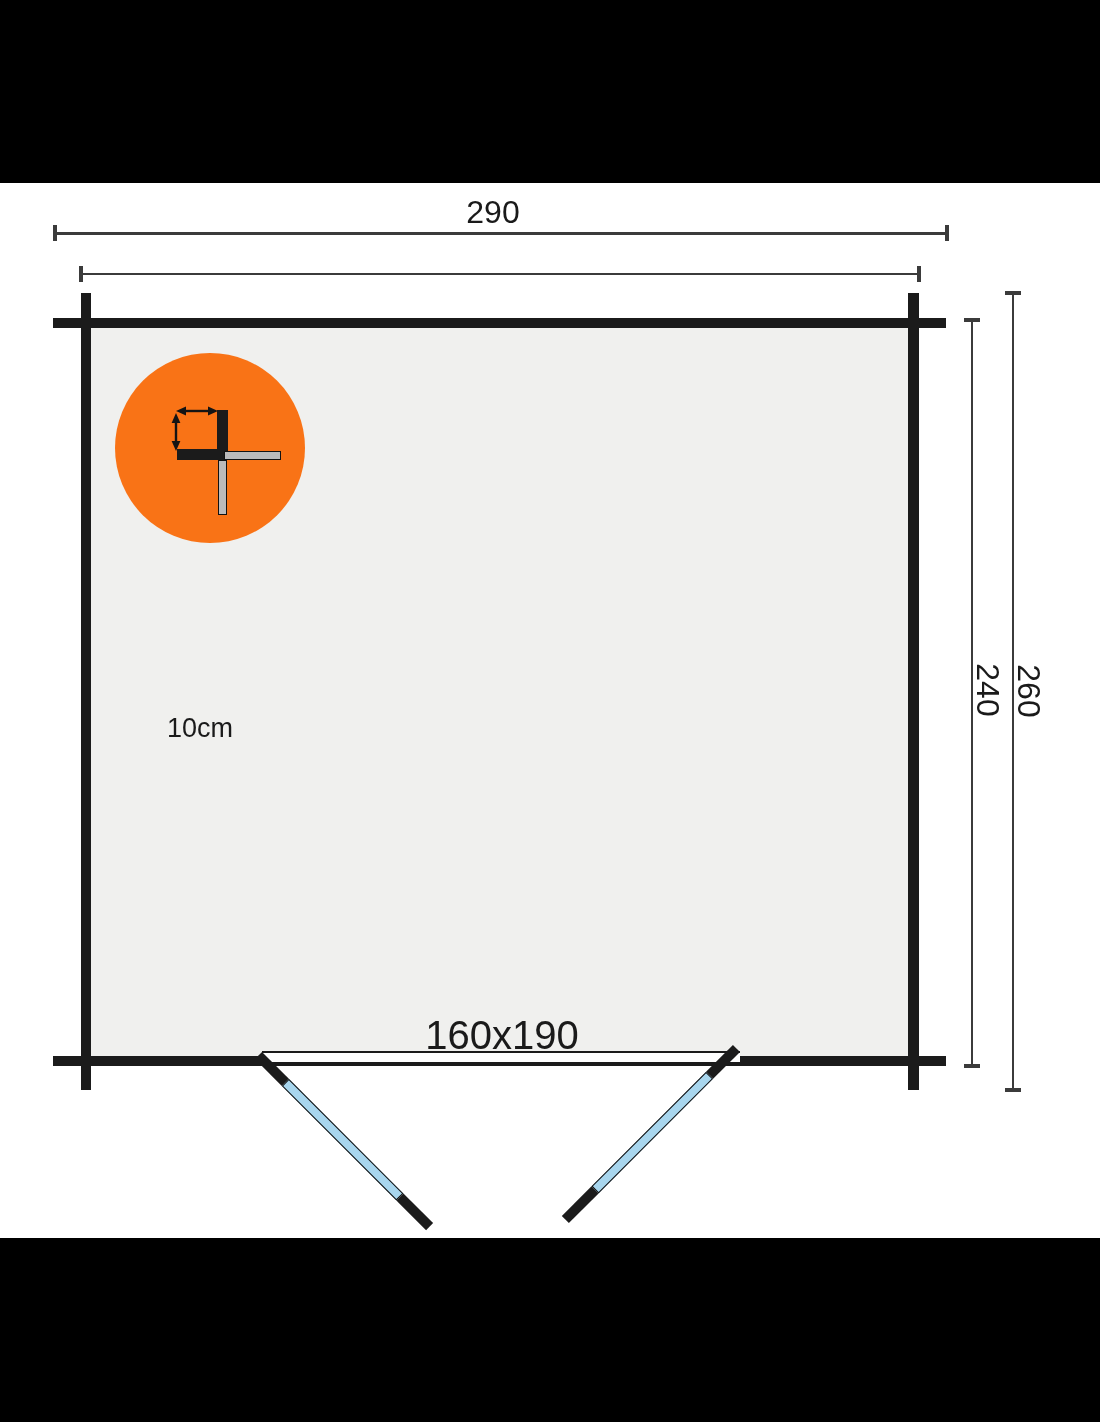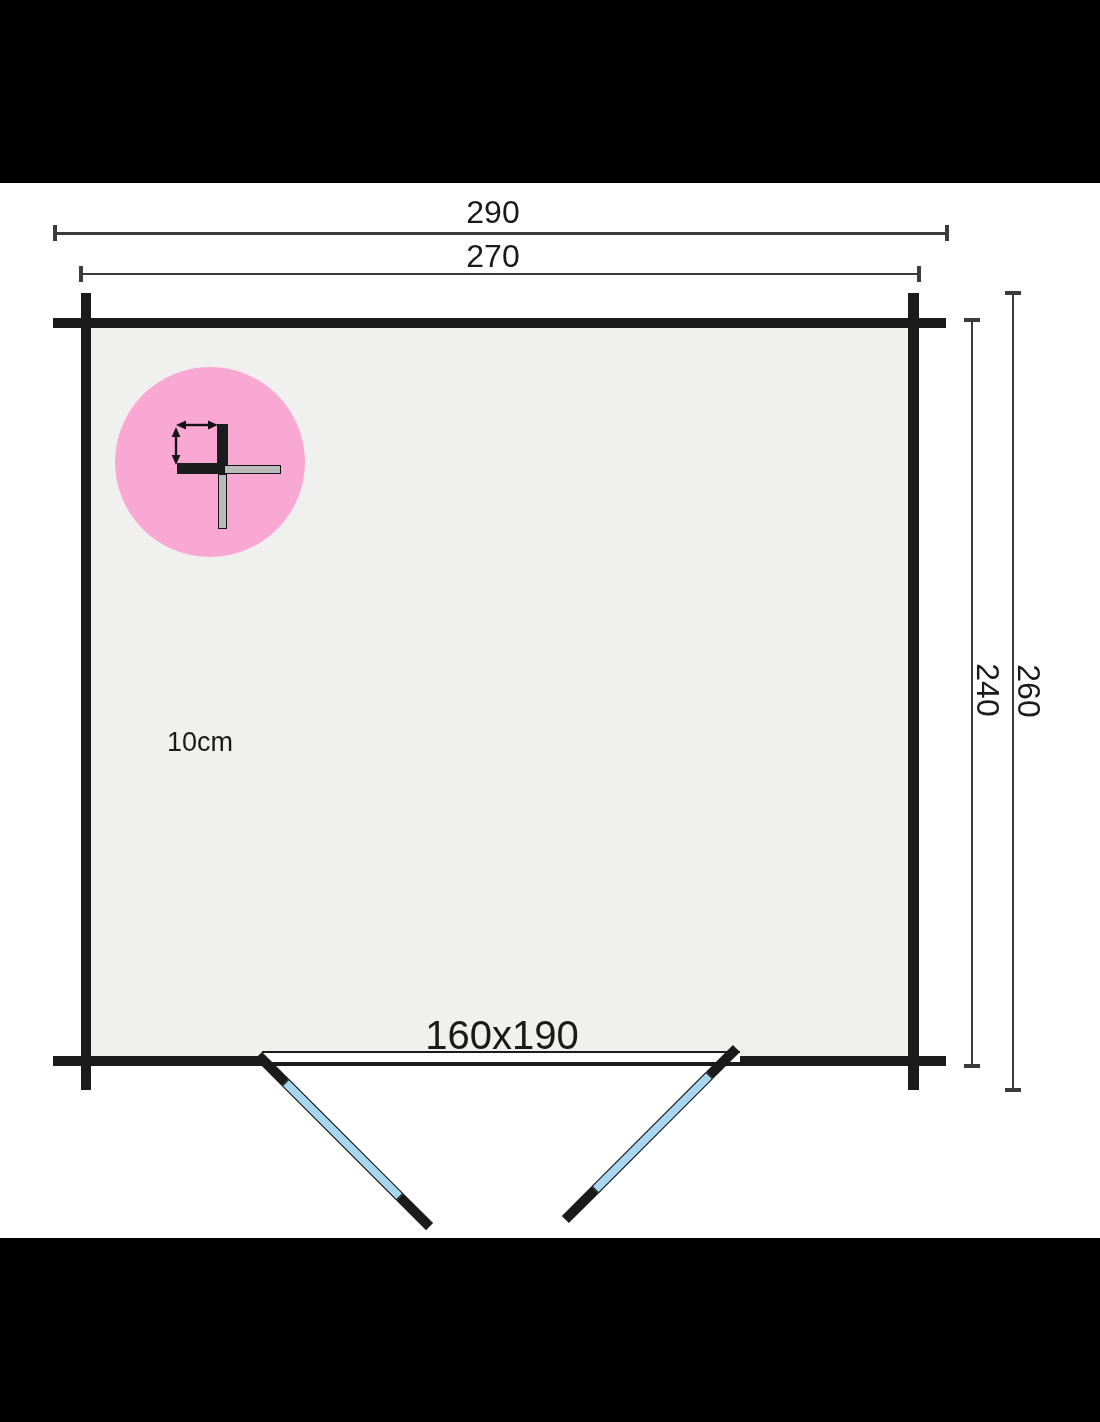--- a/index.html
+++ b/index.html
@@ -21,21 +21,21 @@
   .tick-h{position:absolute;width:16px;height:4px;background:var(--dim_line,#3b3b3b);}
   .dim-label{position:absolute;font-size:32px;line-height:1;text-align:center;white-space:nowrap;}
   .dim-label.rot{transform:translate(-50%,-50%) rotate(90deg);transform-origin:center center;}
 
   
   .wall{position:absolute;background:var(--wall,#1b1b1b);}
 
   .interior{position:absolute;left:91px;top:328px;width:817px;height:728px;background:var(--interior,#f0f0ee);}
 
   
-  .detail-circle{position:absolute;left:115px;top:367px;width:190px;height:190px;border-radius:50%;background:#f9a8d4;}
+  .detail-circle{position:absolute;left:115px;top:353px;width:190px;height:190px;border-radius:50%;background:#f97316;}
   .detail-circle .d-label{position:absolute;left:20px;top:362px;width:130px;text-align:center;font-size:27px;line-height:1;}
   .d-bar{position:absolute;box-sizing:border-box;}
   .d-bar.black{background:var(--wall,#1b1b1b);}
   .d-bar.gray{background:var(--detail_gray,#bbbbbb);border:1.5px solid #121212;}
 
   
   .threshold{position:absolute;left:262px;top:1051px;width:478px;height:15px;box-sizing:border-box;
     background:#ffffff;border-top:2px solid var(--wall,#1b1b1b);border-bottom:4px solid var(--wall,#1b1b1b);}
   .door-leaf{position:absolute;top:1052px;width:242px;height:10px;display:flex;transform-origin:0 0;}
   .door-leaf .hinge{width:38px;height:10px;background:var(--wall,#1b1b1b);}
@@ -53,21 +53,20 @@
   <div class="bar bottom"></div>
 
   <div class="interior"></div>
 
   <div class="dim-label" style="left:393px;top:196px;width:200px;">290</div>
   <div class="hline" style="left:55px;top:232px;width:892px;height:3px;">
     <i class="tick-v" style="left:-2px;top:-7px;"></i>
     <i class="tick-v" style="right:-2px;top:-7px;"></i>
   </div>
 
-  <div class="dim-label" style="left:393px;top:240px;width:200px;">270</div>
   <div class="hline" style="left:81px;top:273px;width:838px;height:2px;">
     <i class="tick-v" style="left:-2px;top:-7px;"></i>
     <i class="tick-v" style="right:-2px;top:-7px;"></i>
   </div>
 
   <div class="wall" style="left:53px;top:318px;width:893px;height:10px;"></div>
   <div class="wall" style="left:53px;top:1056px;width:209px;height:10px;"></div>
   <div class="wall" style="left:740px;top:1056px;width:206px;height:10px;"></div>
   <div class="wall" style="left:81px;top:293px;width:10px;height:797px;"></div>
   <div class="wall" style="left:908px;top:293px;width:11px;height:797px;"></div>

